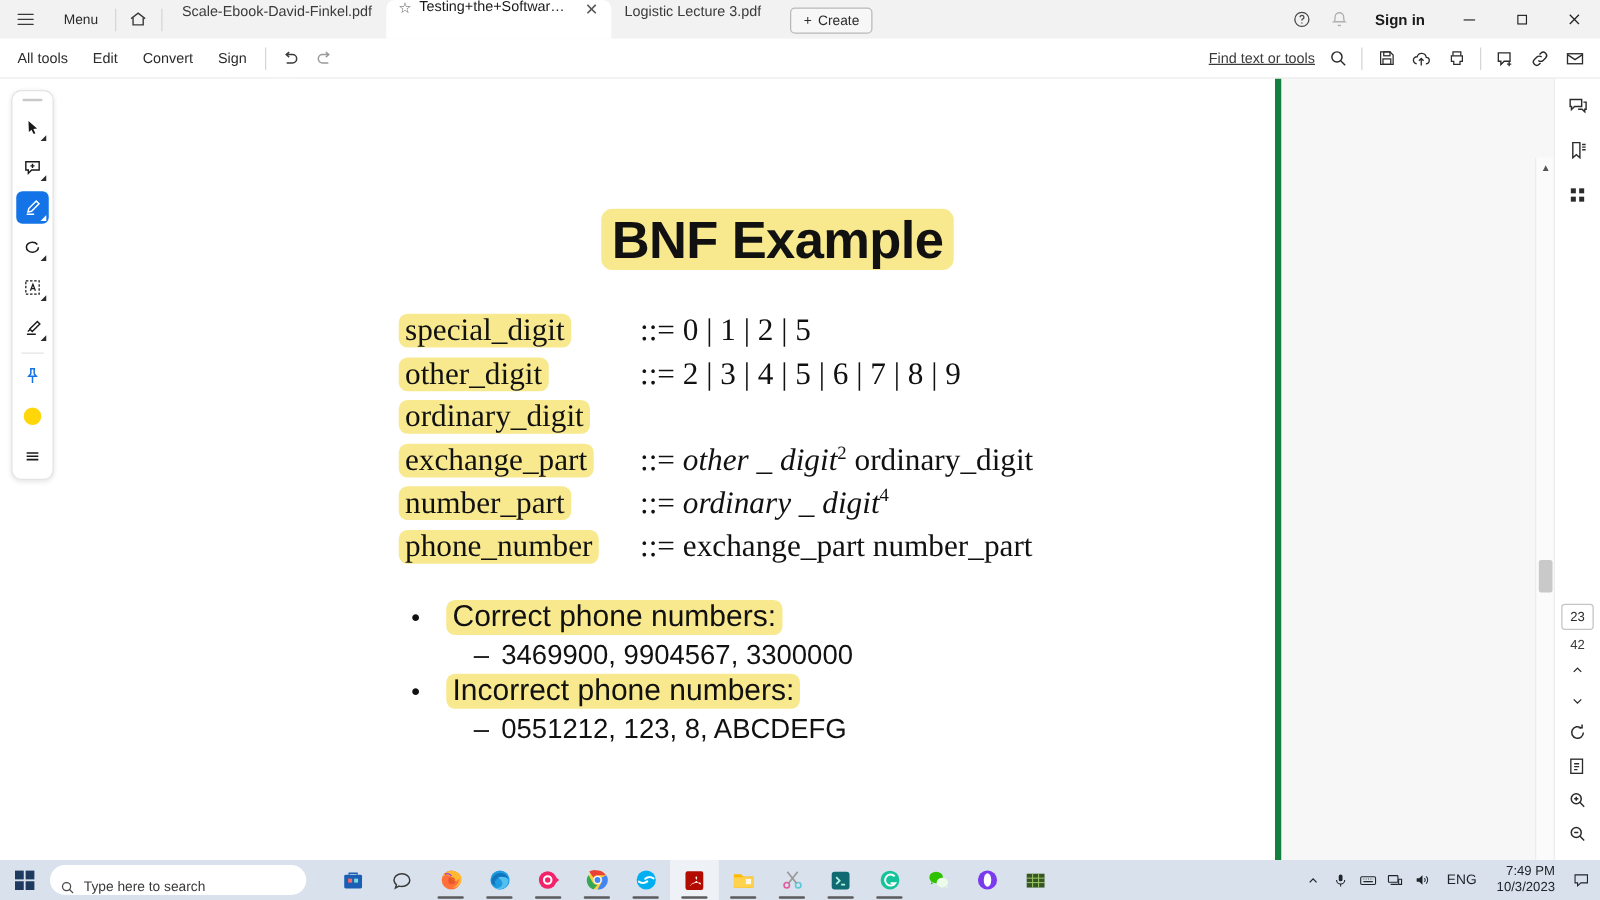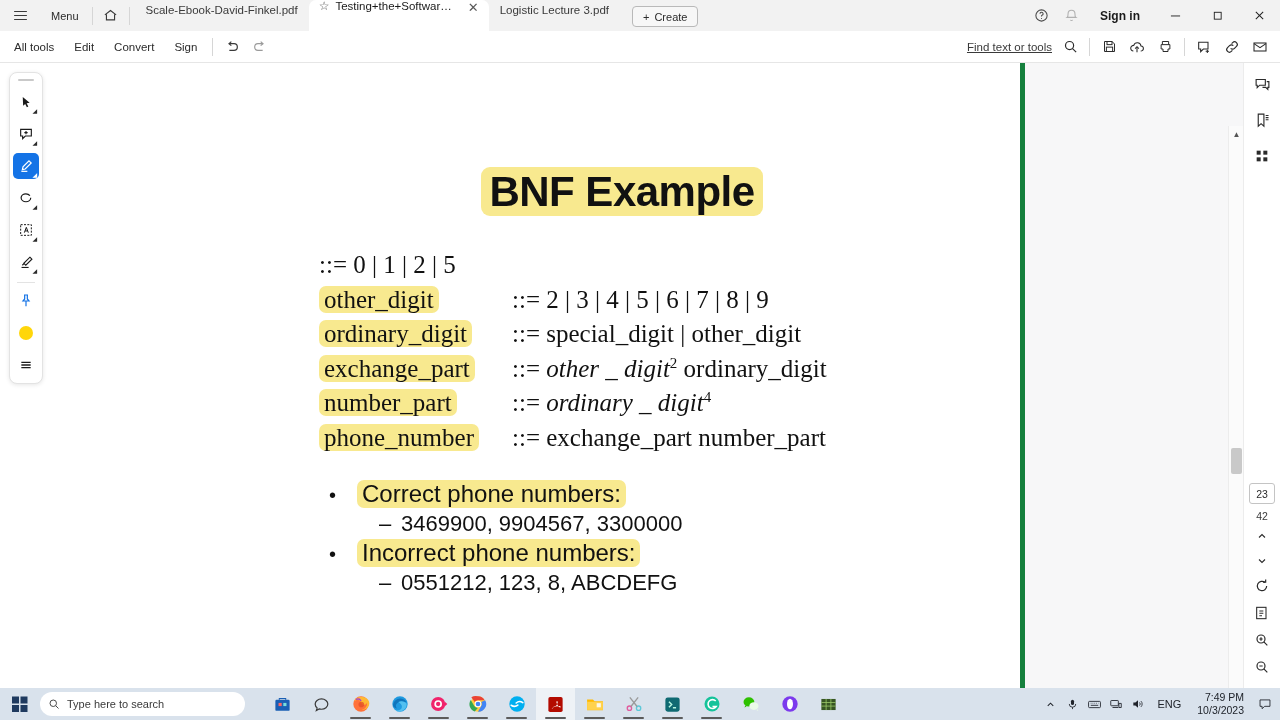--- a/index.html
+++ b/index.html
@@ -145,21 +145,21 @@
   .rr-spacer-bottom { height: 8px; }
 
   
   .taskbar {
     position: absolute; left: 0; top: 688px; width: 1280px; height: 32px;
     background: #d9e2ec; display: flex; align-items: center;
   }
   .start { width: 40px; height: 32px; display: flex; align-items: center; justify-content: center; }
   .searchbox {
     width: 205px; height: 24px; background: #ffffff; border-radius: 12px;
-    display: flex; align-items: center; gap: 7px; padding: 0 8px;
+    display: flex; align-items: flex-end; gap: 7px; padding: 0 8px;
     font-size: 11px; color: #3a3a3a;
   }
   .tbapps { display: flex; align-items: center; gap: 0; margin-left: 18px; }
   .tbapp { width: 39px; height: 32px; display: flex; align-items: center; justify-content: center; position: relative; }
   .tbapp.running::after {
     content: ""; position: absolute; bottom: 1px; left: 9px; width: 21px; height: 2px;
     background: #5b5b5b; border-radius: 2px;
   }
   .tbapp.active { background: rgba(255,255,255,.55); }
   .tray { margin-left: auto; display: flex; align-items: center; gap: 0; padding-right: 2px; }
@@ -321,29 +321,29 @@
 
     <div class="page">
       <div class="slide">
 
         <div class="slide-title">
           <span class="hl">BNF Example</span>
         </div>
 
         <div class="grammar">
           <div class="grow">
+            <span class="lhs"><span class="hl-tight">special_digit</span></span>
             <span class="rhs"><span>::=</span> <span>0 | 1 | 2 | 5</span></span>
           </div>
           <div class="grow">
             <span class="lhs"><span class="hl-tight">other_digit</span></span>
             <span class="rhs"><span>::=</span> <span>2 | 3 | 4 | 5 | 6 | 7 | 8 | 9</span></span>
           </div>
           <div class="grow">
             <span class="lhs"><span class="hl-tight">ordinary_digit</span></span>
-            <span class="rhs"><span>::=</span> <span>special_digit | other_digit</span></span>
           </div>
           <div class="grow">
             <span class="lhs"><span class="hl-tight">exchange_part</span></span>
             <span class="rhs"><span>::=</span> <span class="it">other _ digit</span><sup>2</sup><span> ordinary_digit</span></span>
           </div>
           <div class="grow">
             <span class="lhs"><span class="hl-tight">number_part</span></span>
             <span class="rhs"><span>::=</span> <span class="it">ordinary _ digit</span><sup>4</sup></span>
           </div>
           <div class="grow">

